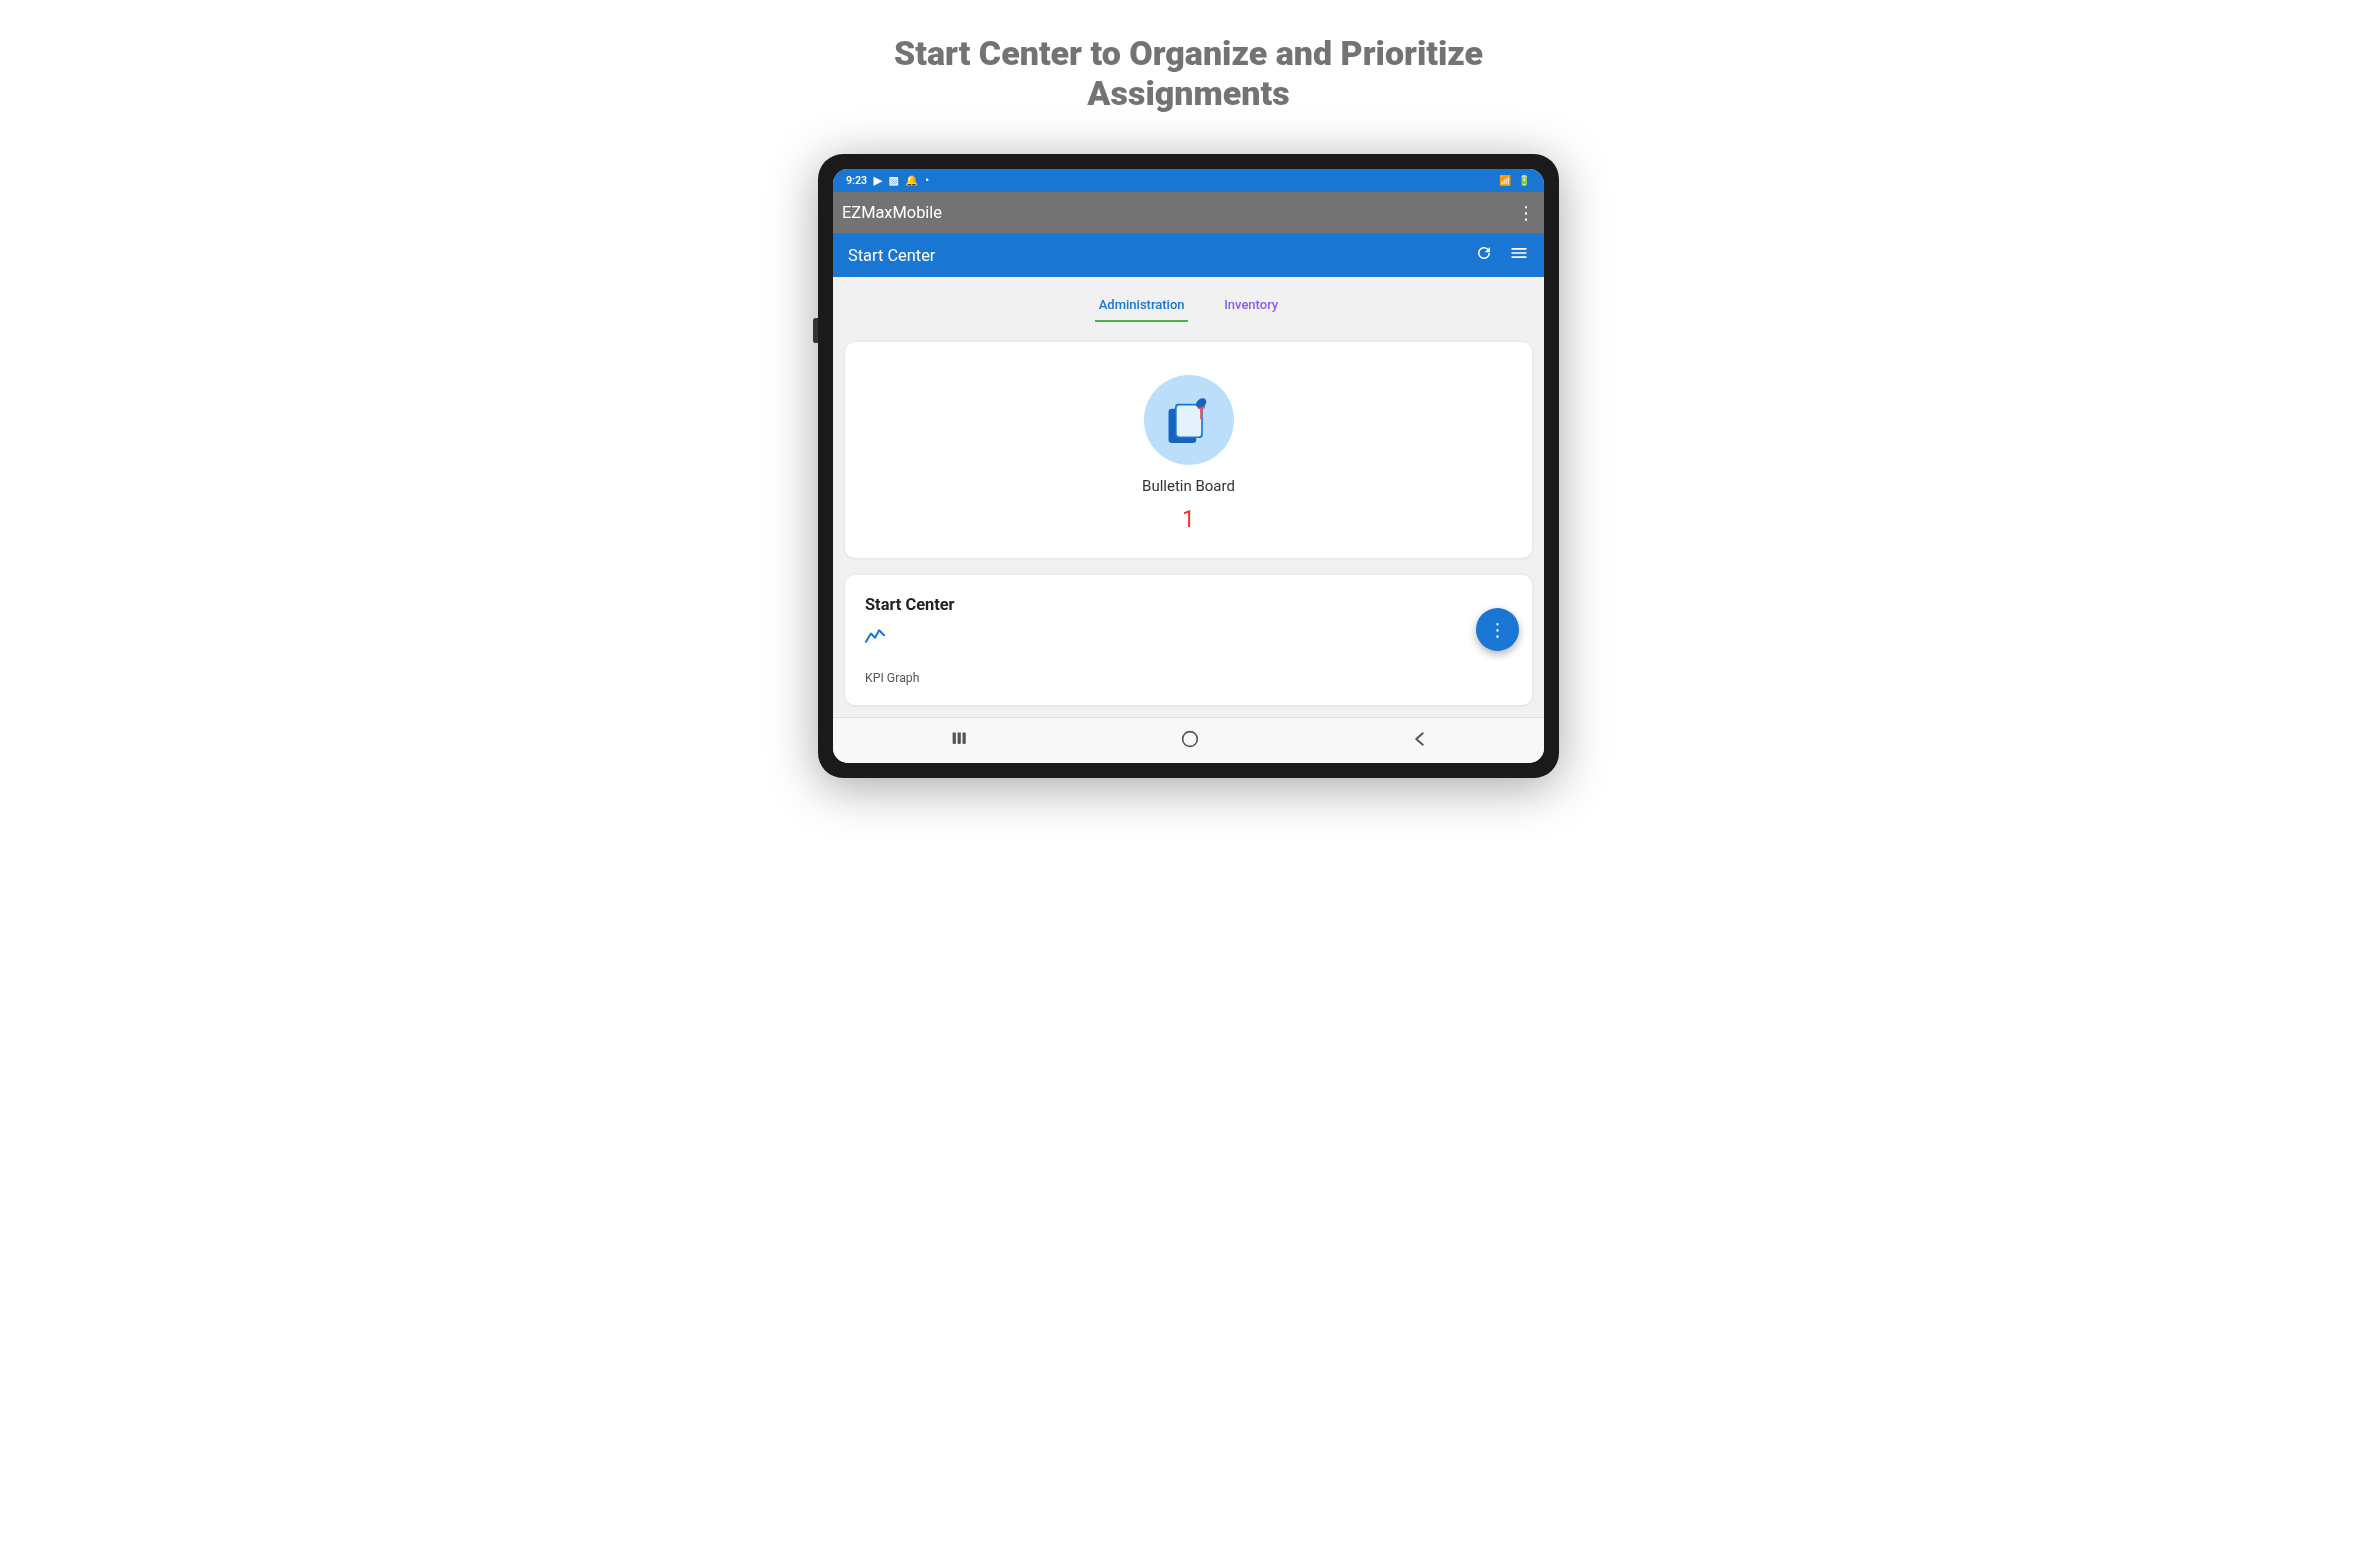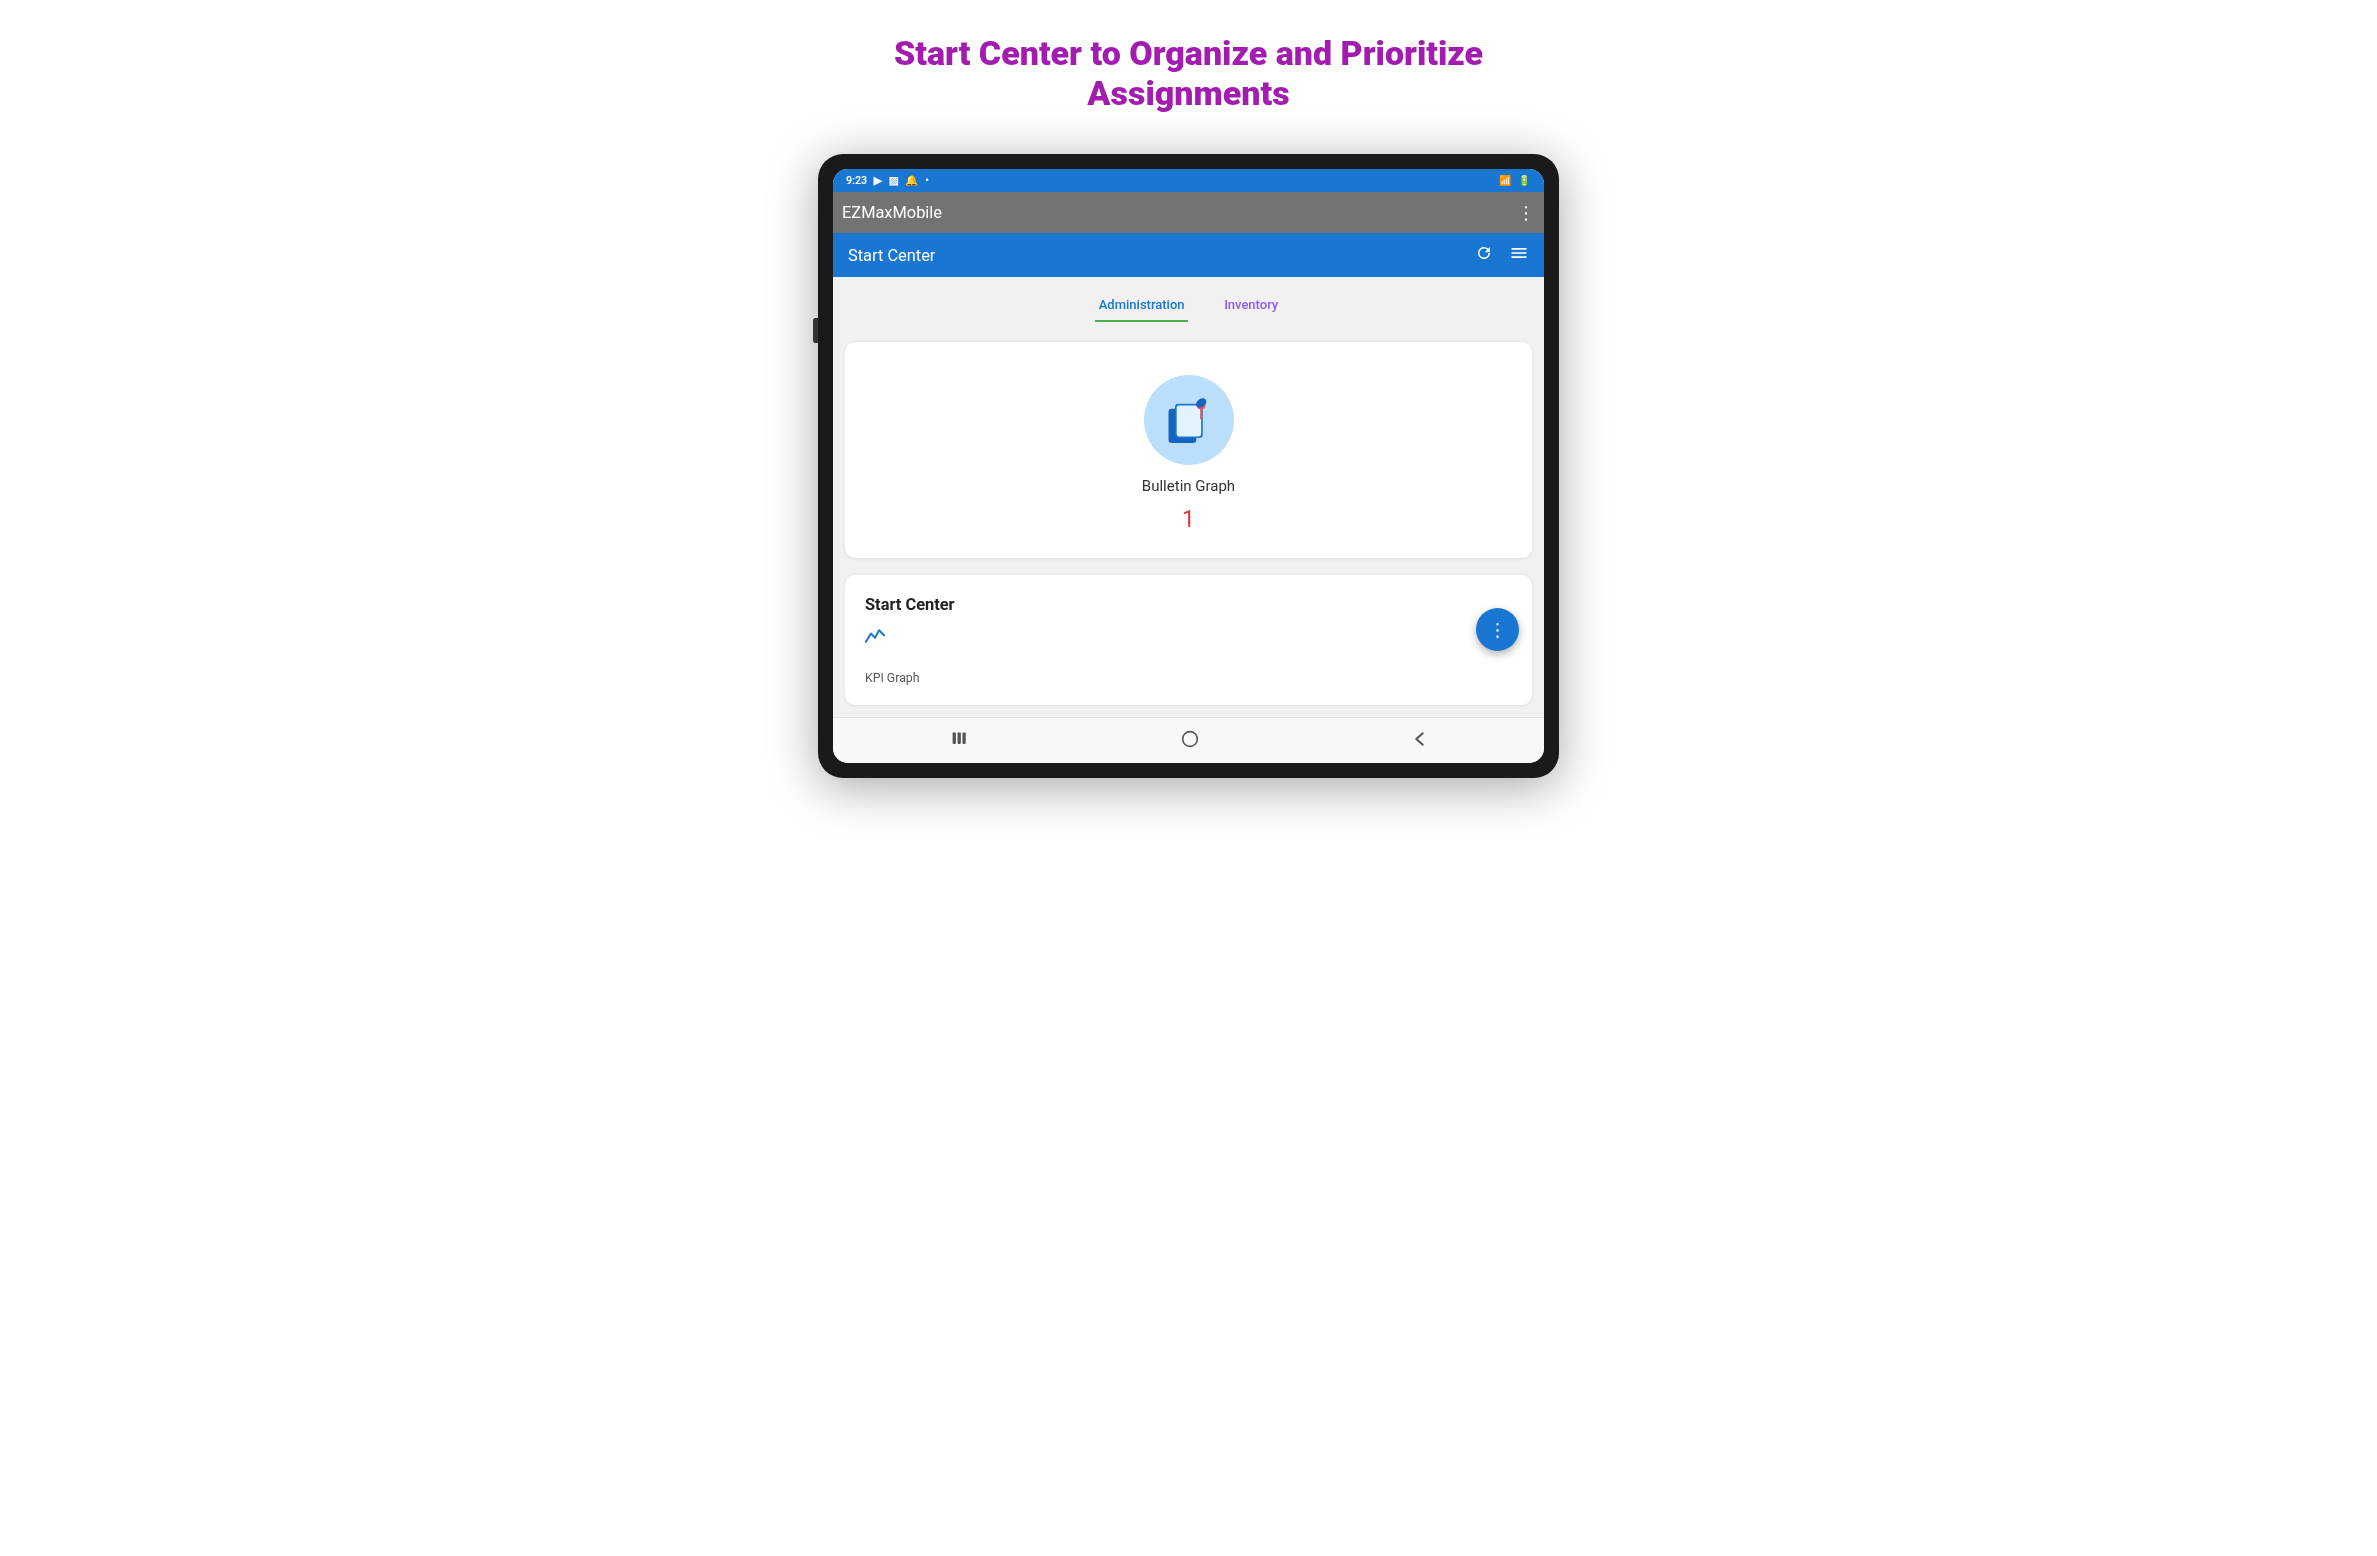--- a/index.html
+++ b/index.html
@@ -10,21 +10,21 @@
       flex-direction: column;
       align-items: center;
       justify-content: flex-start;
       min-height: 100vh;
       padding: 33px 16.4px;
     }
 
     .page-title {
       font-size: 34px;
       font-weight: 900;
-      color: #a21caf;
+      color: #737373;
       text-align: center;
       margin-bottom: 41px;
       max-width: 739px;
     }
 
     .tablet-frame {
       width: 741px;
       max-width: 100%;
       background: #1a1a1a;
       border-radius: 25px;
@@ -328,21 +328,21 @@
               <rect x="8" y="18" width="34" height="42" rx="4" fill="#1565c0"></rect>
               <rect x="16" y="12" width="34" height="42" rx="4" fill="#1976d2"></rect>
               <rect x="18" y="14" width="30" height="38" rx="3" fill="#e3f2fd"></rect>
 
               <circle cx="48" cy="14" r="5" fill="#ef5350"></circle>
               <line x1="48" y1="19" x2="48" y2="30" stroke="#ef5350" stroke-width="2.5" stroke-linecap="round"></line>
 
               <ellipse cx="48" cy="11" rx="7" ry="5" fill="#1565c0" transform="rotate(-35 48 11)"></ellipse>
             </svg>
           </div>
-          <span class="card-label">Bulletin Graph</span>
+          <span class="card-label">Bulletin Board</span>
           <span class="card-count alert">1</span>
         </div>
 
 
       </div>
 
       <div class="start-center-section">
         <div class="section-title">Start Center</div>
         <div class="kpi-row">
           <span class="kpi-icon">

